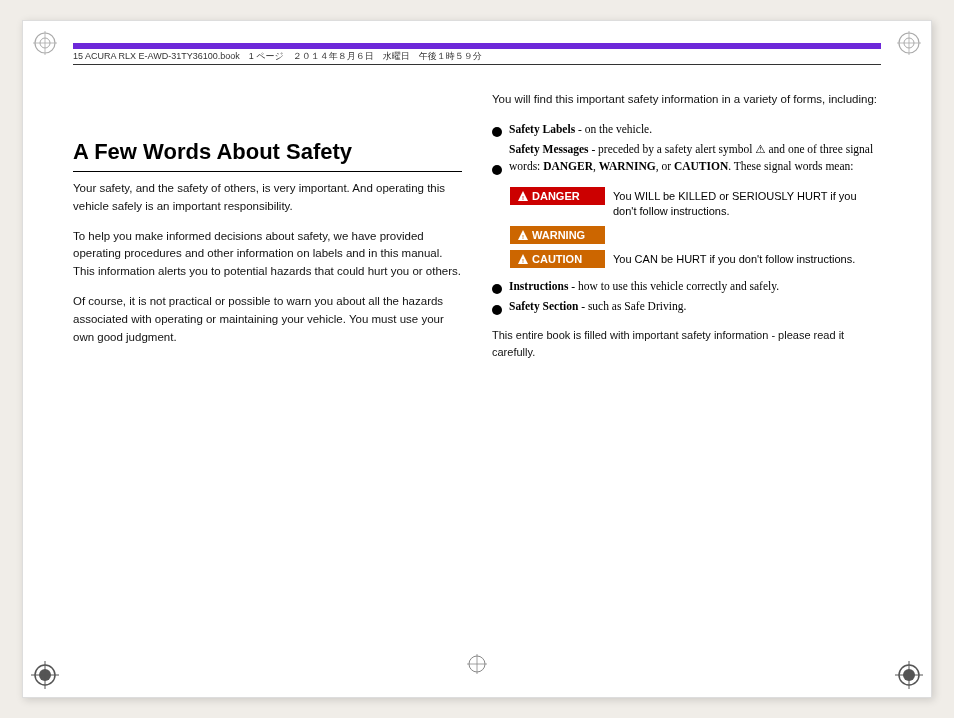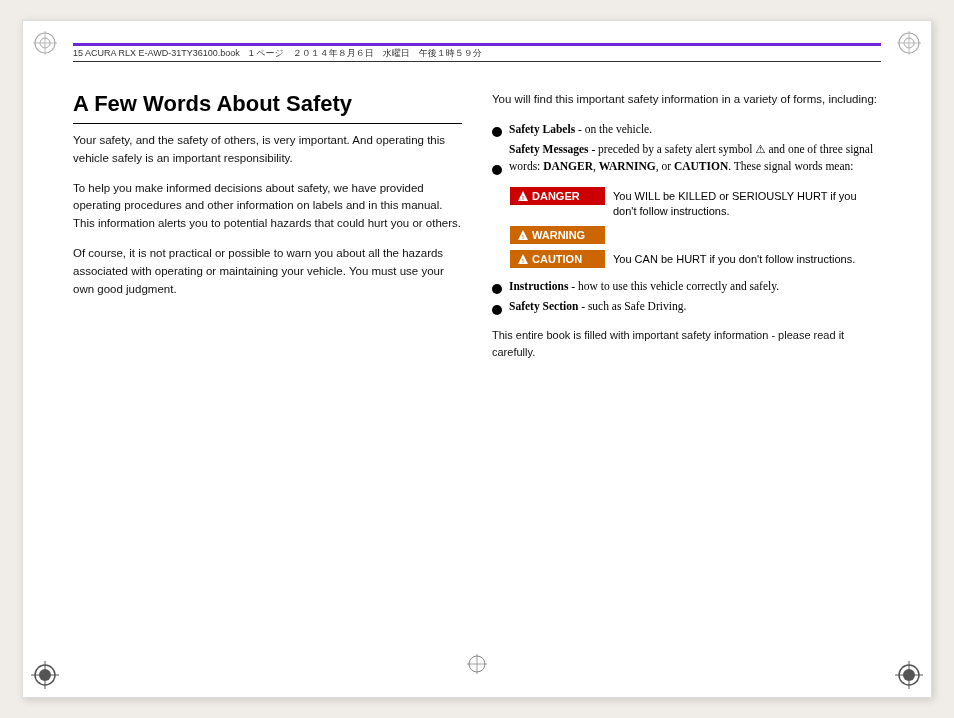--- a/index.html
+++ b/index.html
@@ -37,21 +37,21 @@
     .corner-br { bottom: 8px; right: 8px; }
 
     
     .header-line {
       position: absolute;
       top: 22px;
       left: 50px;
       right: 50px;
       font-size: 9px;
       color: #333;
-      border-top: 3px solid #6d28d9;
+      border-top: 6px solid #6d28d9;
       border-bottom: 1px solid #333;
       padding: 2px 0;
       line-height: 1.2;
     }
 
     
     .content {
       display: flex;
       gap: 30px;
       margin-top: 30px;
@@ -67,20 +67,21 @@
       flex: 1;
     }
 
     .page-title {
       font-size: 22px;
       font-weight: bold;
       color: #000;
       margin-bottom: 8px;
       border-bottom: 1px solid #000;
       padding-bottom: 6px;
+      margin-top: 48px;
     }
 
     .paragraph {
       font-size: 11.5px;
       line-height: 1.55;
       color: #111;
       margin-bottom: 12px;
     }
 
     .intro-text {

